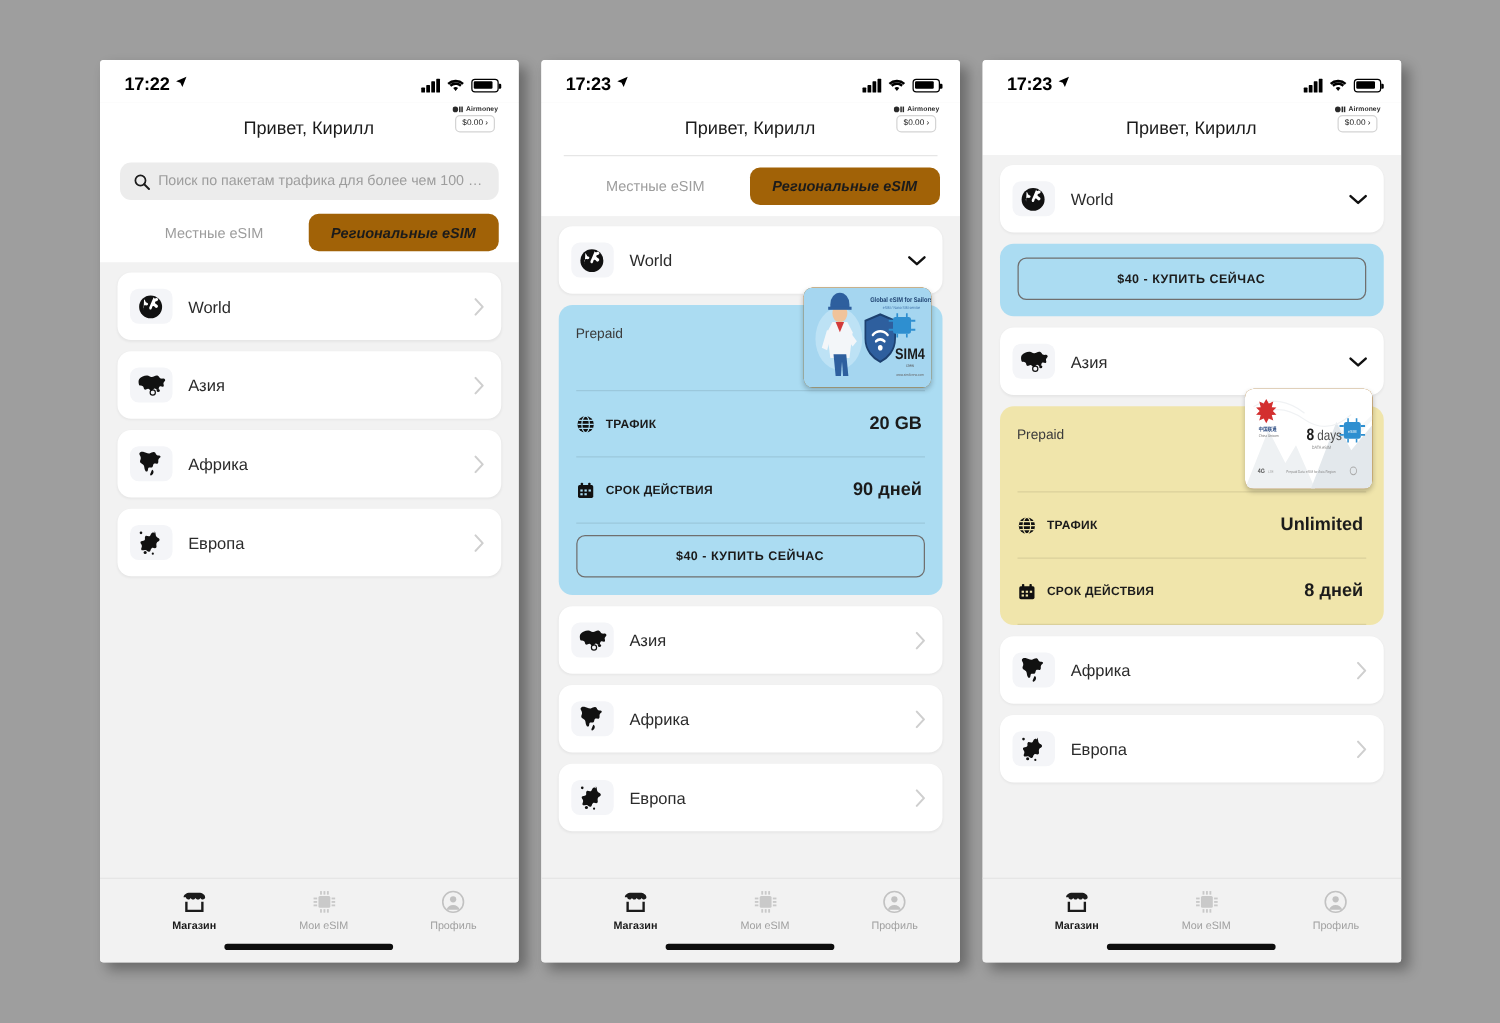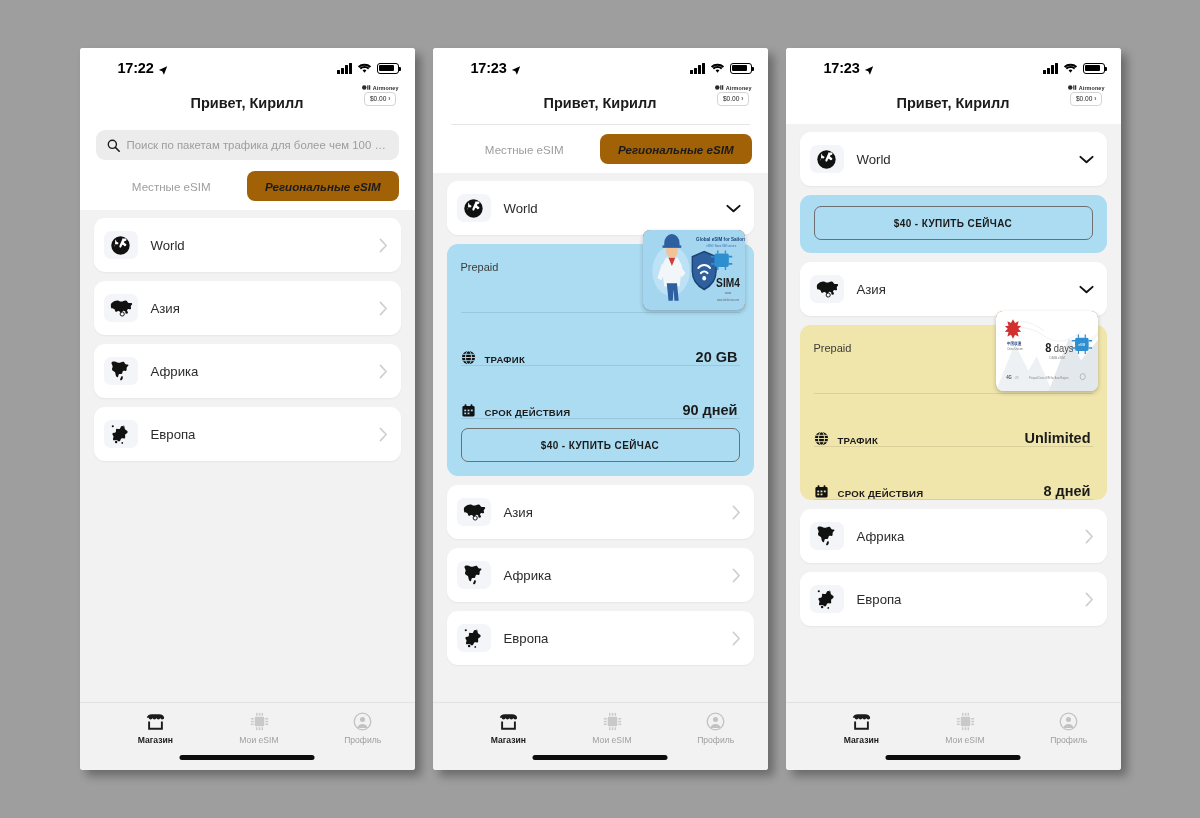--- a/index.html
+++ b/index.html
@@ -33,21 +33,21 @@
   
   .statusbar {
     height: 34px;
     background: #ffffff;
     display: flex;
     align-items: center;
     justify-content: space-between;
     padding: 6px 16px 0 20px;
     flex: none;
   }
-  .sb-left { display: flex; align-items: flex-end; gap: 4px; margin-left: 18px; }
+  .sb-left { display: flex; align-items: flex-start; gap: 4px; }
   .sb-time { font-size: 14.5px; font-weight: bold; color: #000; letter-spacing: -0.2px; }
   .loc-arrow { width: 10px; height: 11px; display:block; }
   .sb-right { display: flex; align-items: center; gap: 5px; }
   .bars { display: flex; align-items: flex-end; gap: 1.5px; height: 11px; }
   .bars i { display:block; width: 2.5px; background: #000; border-radius: .5px; }
   .bars i:nth-child(1){height:4px}
   .bars i:nth-child(2){height:6px}
   .bars i:nth-child(3){height:8.5px}
   .bars i:nth-child(4){height:11px}
   .batt {
@@ -67,21 +67,21 @@
     padding: 0 16px;
     position: relative;
   }
   .header-row {
     height: 42px;
     display: flex;
     align-items: center;
     justify-content: center;
     position: relative;
   }
-  .greeting { font-size: 14.5px; font-weight: bold; color: #1b1b1b; }
+  .greeting { font-size: 14.5px; font-weight: normal; color: #1b1b1b; }
   .airmoney {
     position: absolute; right: 0; top: 2px;
     display: flex; flex-direction: column; align-items: center; gap: 1px;
   }
   .am-brand { display:flex; align-items:center; gap:2px; }
   .am-logo { width: 9px; height: 7px; display:block; }
   .am-name { font-size: 5.4px; color: #2a2a2a; font-weight: 600; letter-spacing: .1px; }
   .am-pill {
     border: 0.8px solid #d4d4d4; border-radius: 4px;
     background:#fff; padding: 2px 5px 2.5px;
@@ -167,21 +167,21 @@
     width: 102px; height: 80px;
     border-radius: 7px; overflow: hidden;
     box-shadow: 0 2px 4px rgba(0,0,0,.22);
     background:#a16207;
   }
   .offer-thumb svg { display:block; width:100%; height:100%; }
 
   .offer-line { height: 1px; background: rgba(0,0,0,.09); margin: 0 14px; }
   .offer-spec {
     height: 52px; padding: 0 16px 0 14px;
-    display:flex; align-items:flex-end;
+    display:flex; align-items:center;
   }
   .spec-ico { width: 15px; height: 15px; flex:none; }
   .spec-label {
     margin-left: 9px; font-size: 9.6px; letter-spacing: .25px;
     color: #1b1b1b; font-weight: 600; text-transform: uppercase; flex: 1;
   }
   .spec-val { font-size: 14.5px; font-weight: bold; color: #1b1b1b; }
 
   .buy-wrap { padding: 9px 14px 14px; }
   .buy-btn {

